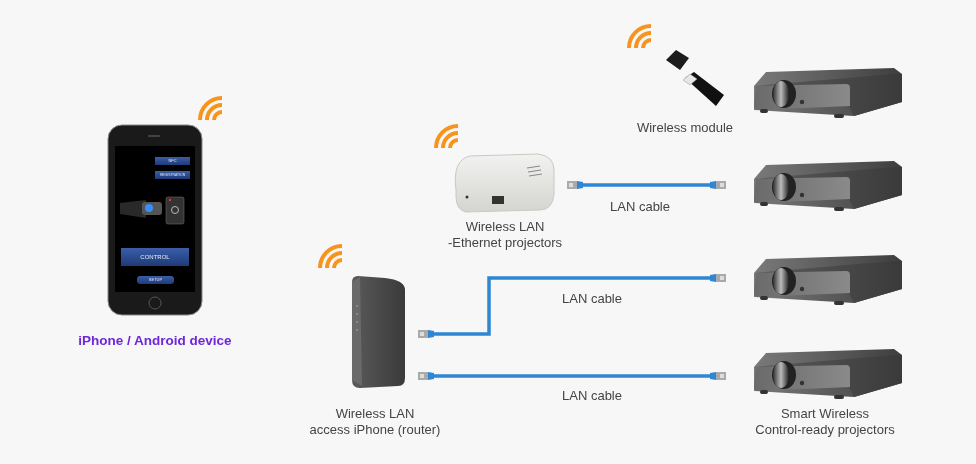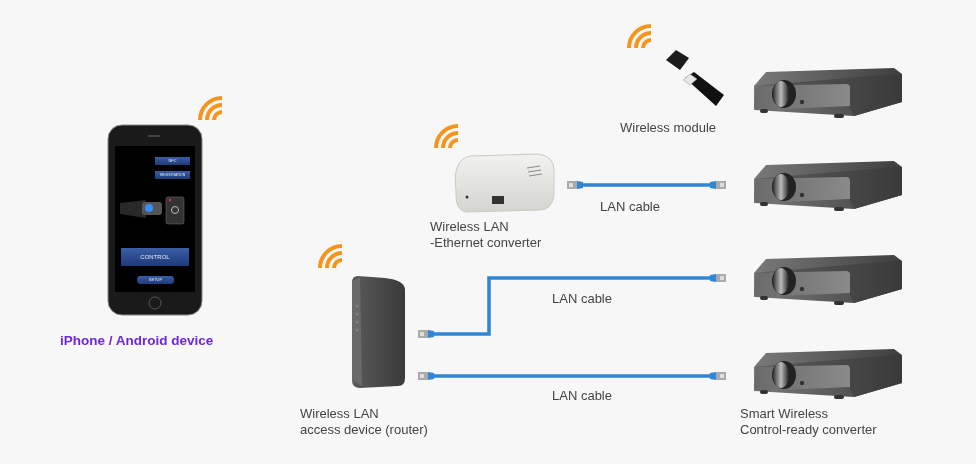--- a/index.html
+++ b/index.html
@@ -1,17 +1,17 @@
 <!DOCTYPE html>
 <html><head>
 <meta charset="utf-8">
 <style>
   html,body{margin:0;padding:0;}
   body{width:976px;height:464px;background:#f7f7f7;position:relative;overflow:hidden;font-family:"Liberation Sans",sans-serif;color:#444;}
-  .label{position:absolute;font-size:13px;color:#444;text-align:left;line-height:16px;white-space:nowrap;}
+  .label{position:absolute;font-size:13px;color:#444;text-align:center;line-height:16px;white-space:nowrap;}
   .label.bold{font-weight:bold;color:#6d28d9;font-size:13.5px;}
   svg{position:absolute;left:0;top:0;}
   .phone-btn{position:absolute;background:linear-gradient(#3a5ea8,#1f3a78);color:#e6ecf8;text-align:center;font-size:4px;line-height:8px;border-radius:1px;}
 </style>
 </head>
 <body>
 
 <svg width="976" height="464" viewBox="0 0 976 464">
   <defs>
     <linearGradient id="projTop" x1="0" x2="1" y1="0" y2="0">
@@ -136,20 +136,20 @@
 </svg>
 
 <div class="phone-btn" style="left:155px;top:157px;width:35px;height:8px;">NFC</div>
 <div class="phone-btn" style="left:155px;top:171px;width:35px;height:8px;font-size:3.4px;">REGISTRATION</div>
 <div class="phone-btn" style="left:121px;top:248px;width:68px;height:18px;font-size:6px;line-height:18px;">CONTROL</div>
 <div class="phone-btn" style="left:137px;top:276px;width:37px;height:8px;border-radius:4px;">SETUP</div>
 
 <div class="label bold" style="left:60px;top:333px;width:190px;">iPhone / Android device</div>
 <div class="label" style="left:620px;top:120px;width:130px;">Wireless module</div>
 <div class="label" style="left:430px;top:219px;width:150px;">Wireless LAN</div>
-<div class="label" style="left:430px;top:235px;width:150px;">-Ethernet converter</div>
+<div class="label" style="left:430px;top:235px;width:150px;">-Ethernet projectors</div>
 <div class="label" style="left:600px;top:199px;width:80px;">LAN cable</div>
 <div class="label" style="left:552px;top:291px;width:80px;">LAN cable</div>
 <div class="label" style="left:552px;top:388px;width:80px;">LAN cable</div>
 <div class="label" style="left:300px;top:406px;width:150px;">Wireless LAN</div>
-<div class="label" style="left:300px;top:422px;width:150px;">access device (router)</div>
+<div class="label" style="left:300px;top:422px;width:150px;">access iPhone (router)</div>
 <div class="label" style="left:740px;top:406px;width:170px;">Smart Wireless</div>
-<div class="label" style="left:740px;top:422px;width:170px;">Control-ready converter</div>
+<div class="label" style="left:740px;top:422px;width:170px;">Control-ready projectors</div>
 
 </body></html>

